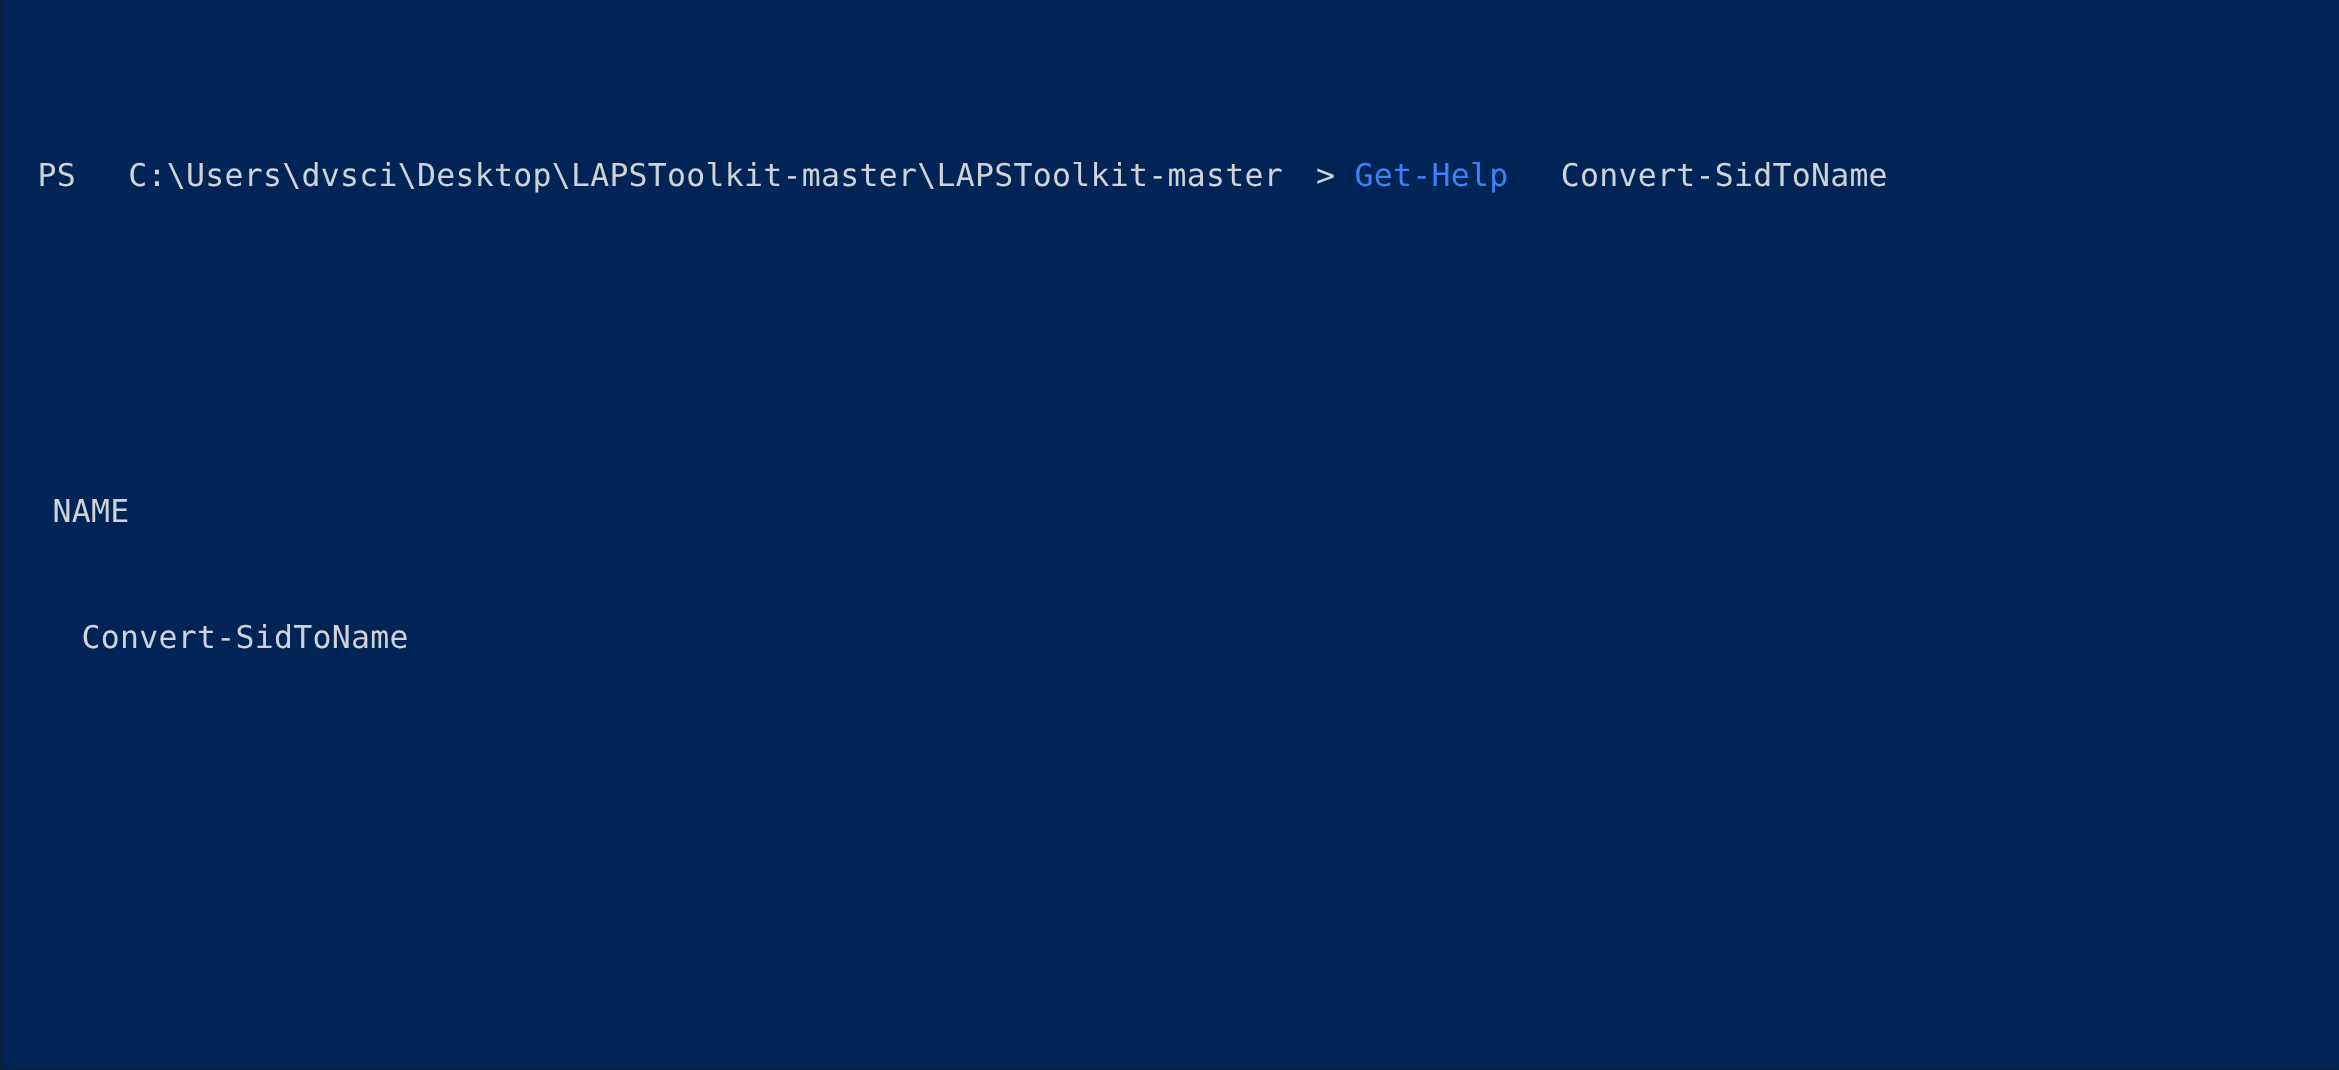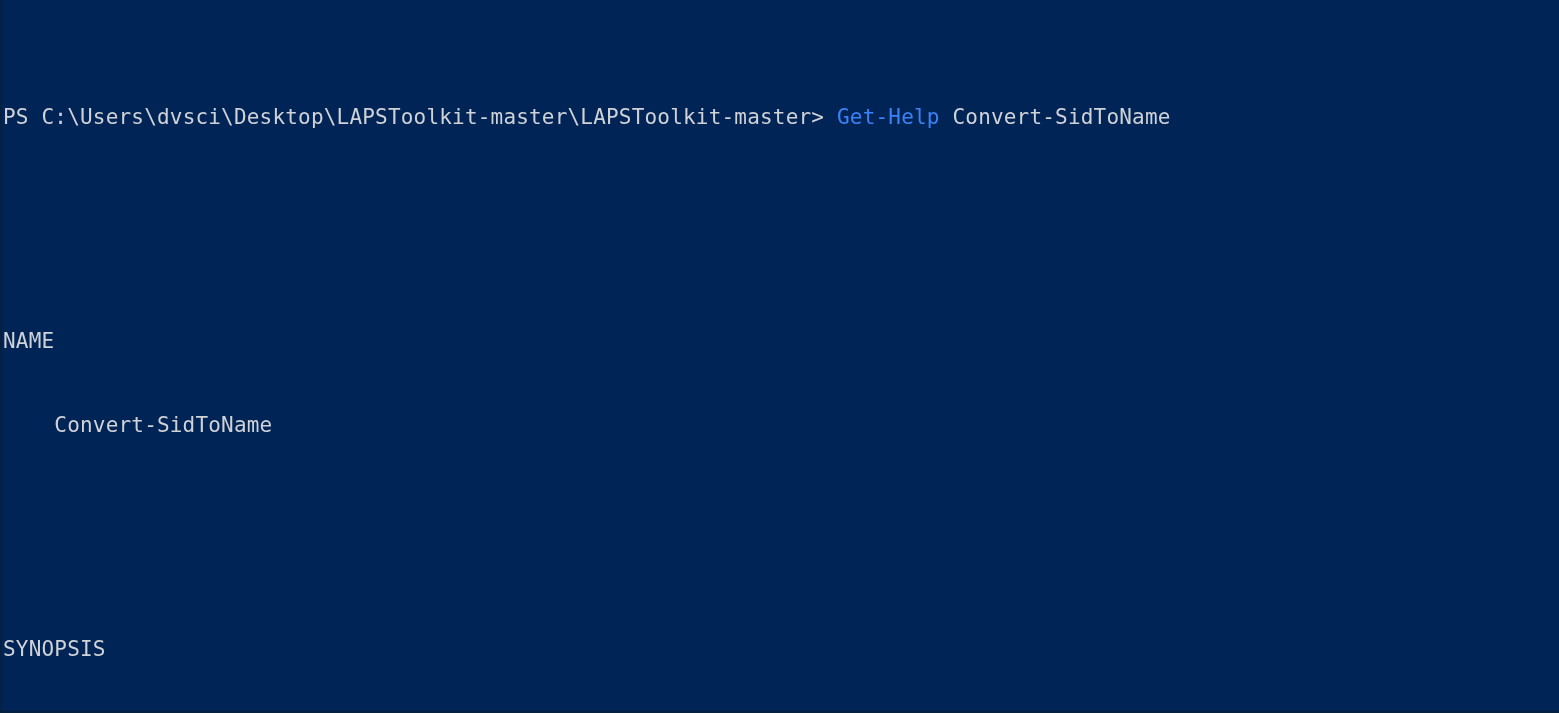--- a/index.html
+++ b/index.html
@@ -31,41 +31,40 @@
     letter-spacing: 0px;
   }
   .line {
     height: 28px;
     white-space: pre;
     display: block;
   }
   .line.blank {
     height: 28px;
   }
-  .tok-default { color: #cfd2d6; }
+  .tok-default { color: #cfd2d6; margin-left: 22px; }
   .tok-command { color: #3b82f6; }
   .tok-arg     { color: #cfd2d6; }
-  .tok-header  { color: #cfd2d6; }
+  .tok-header  { color: #cfd2d6; padding-left: 32px; }
 </style>
 </head>
 <body>
 
 <div id="terminal">
   <div id="screen" style="letter-spacing: 0.187px;">
 
     <div class="line"><span class="tok-default">PS </span><span class="tok-default">C:\Users\dvsci\Desktop\LAPSToolkit-master\LAPSToolkit-master</span><span class="tok-default">&gt; </span><span class="tok-command">Get-Help</span><span class="tok-default"> </span><span class="tok-arg">Convert-SidToName</span></div>
 
     <div class="line blank"></div>
 
     <div class="line tok-header">NAME</div>
     <div class="line">    Convert-SidToName</div>
 
     <div class="line blank"></div>
 
-    <div class="line tok-header">SYNOPSIS</div>
     
 
     
     
     
 
     
     
 
     

